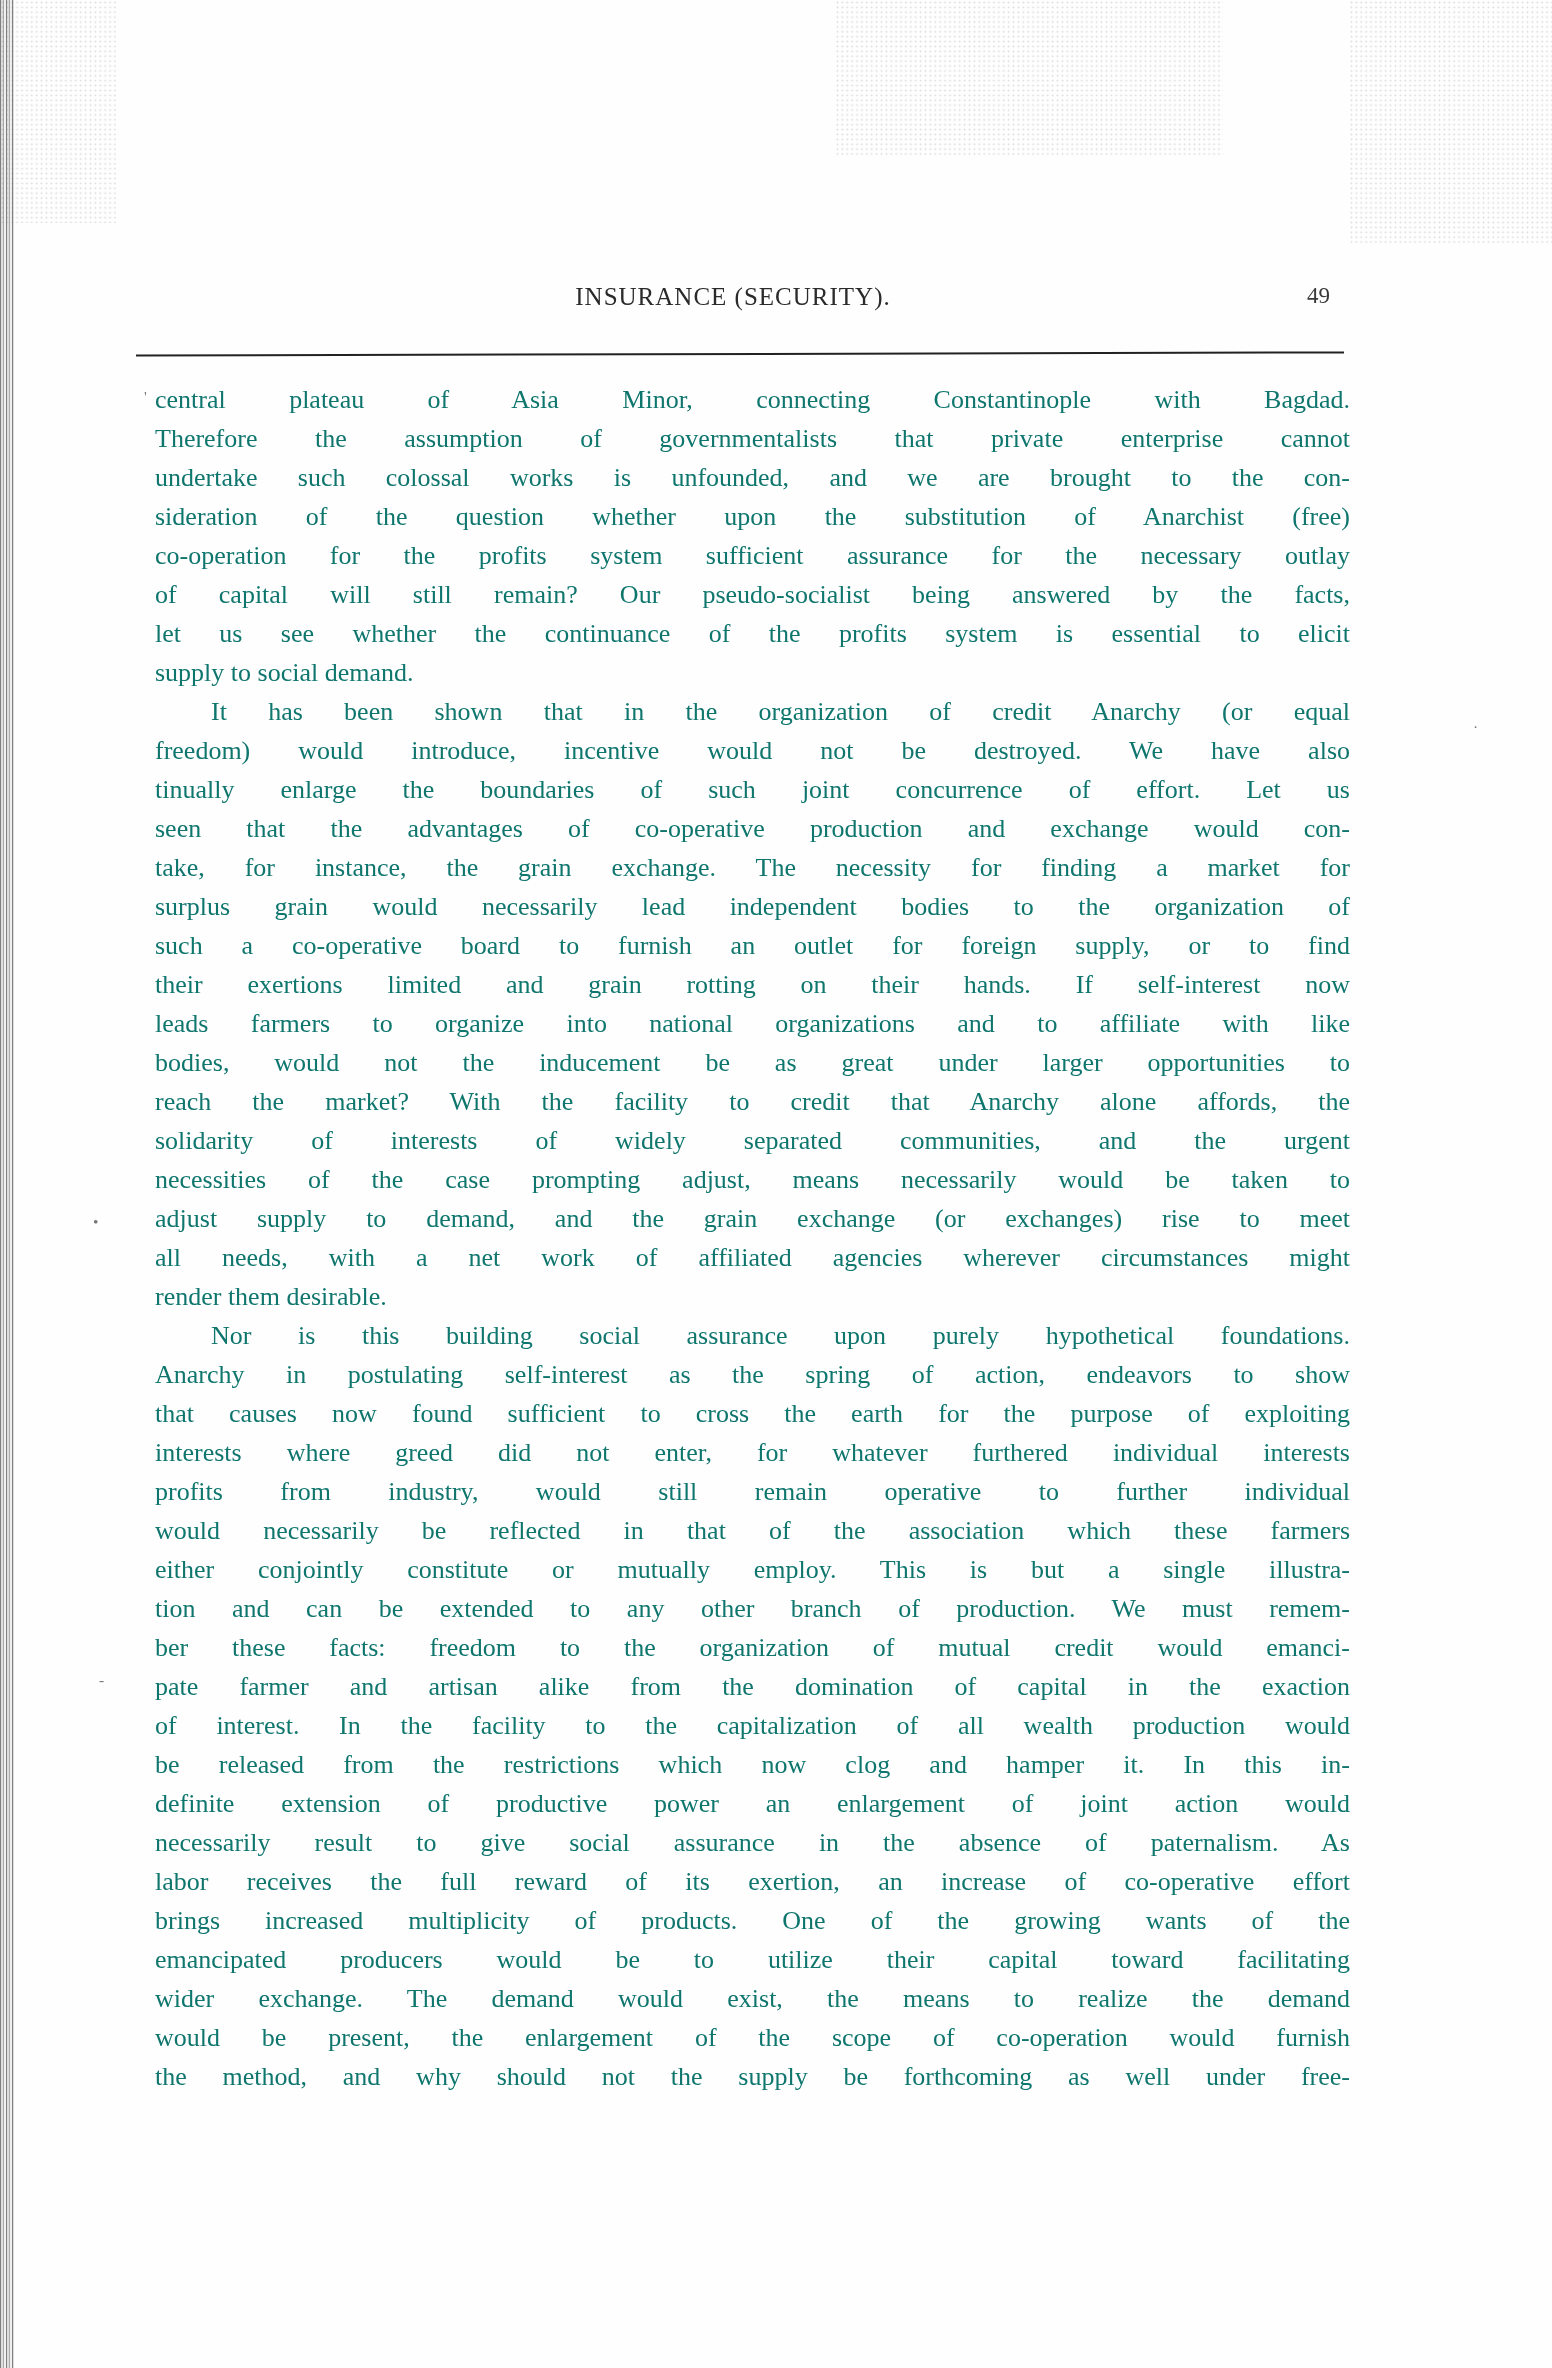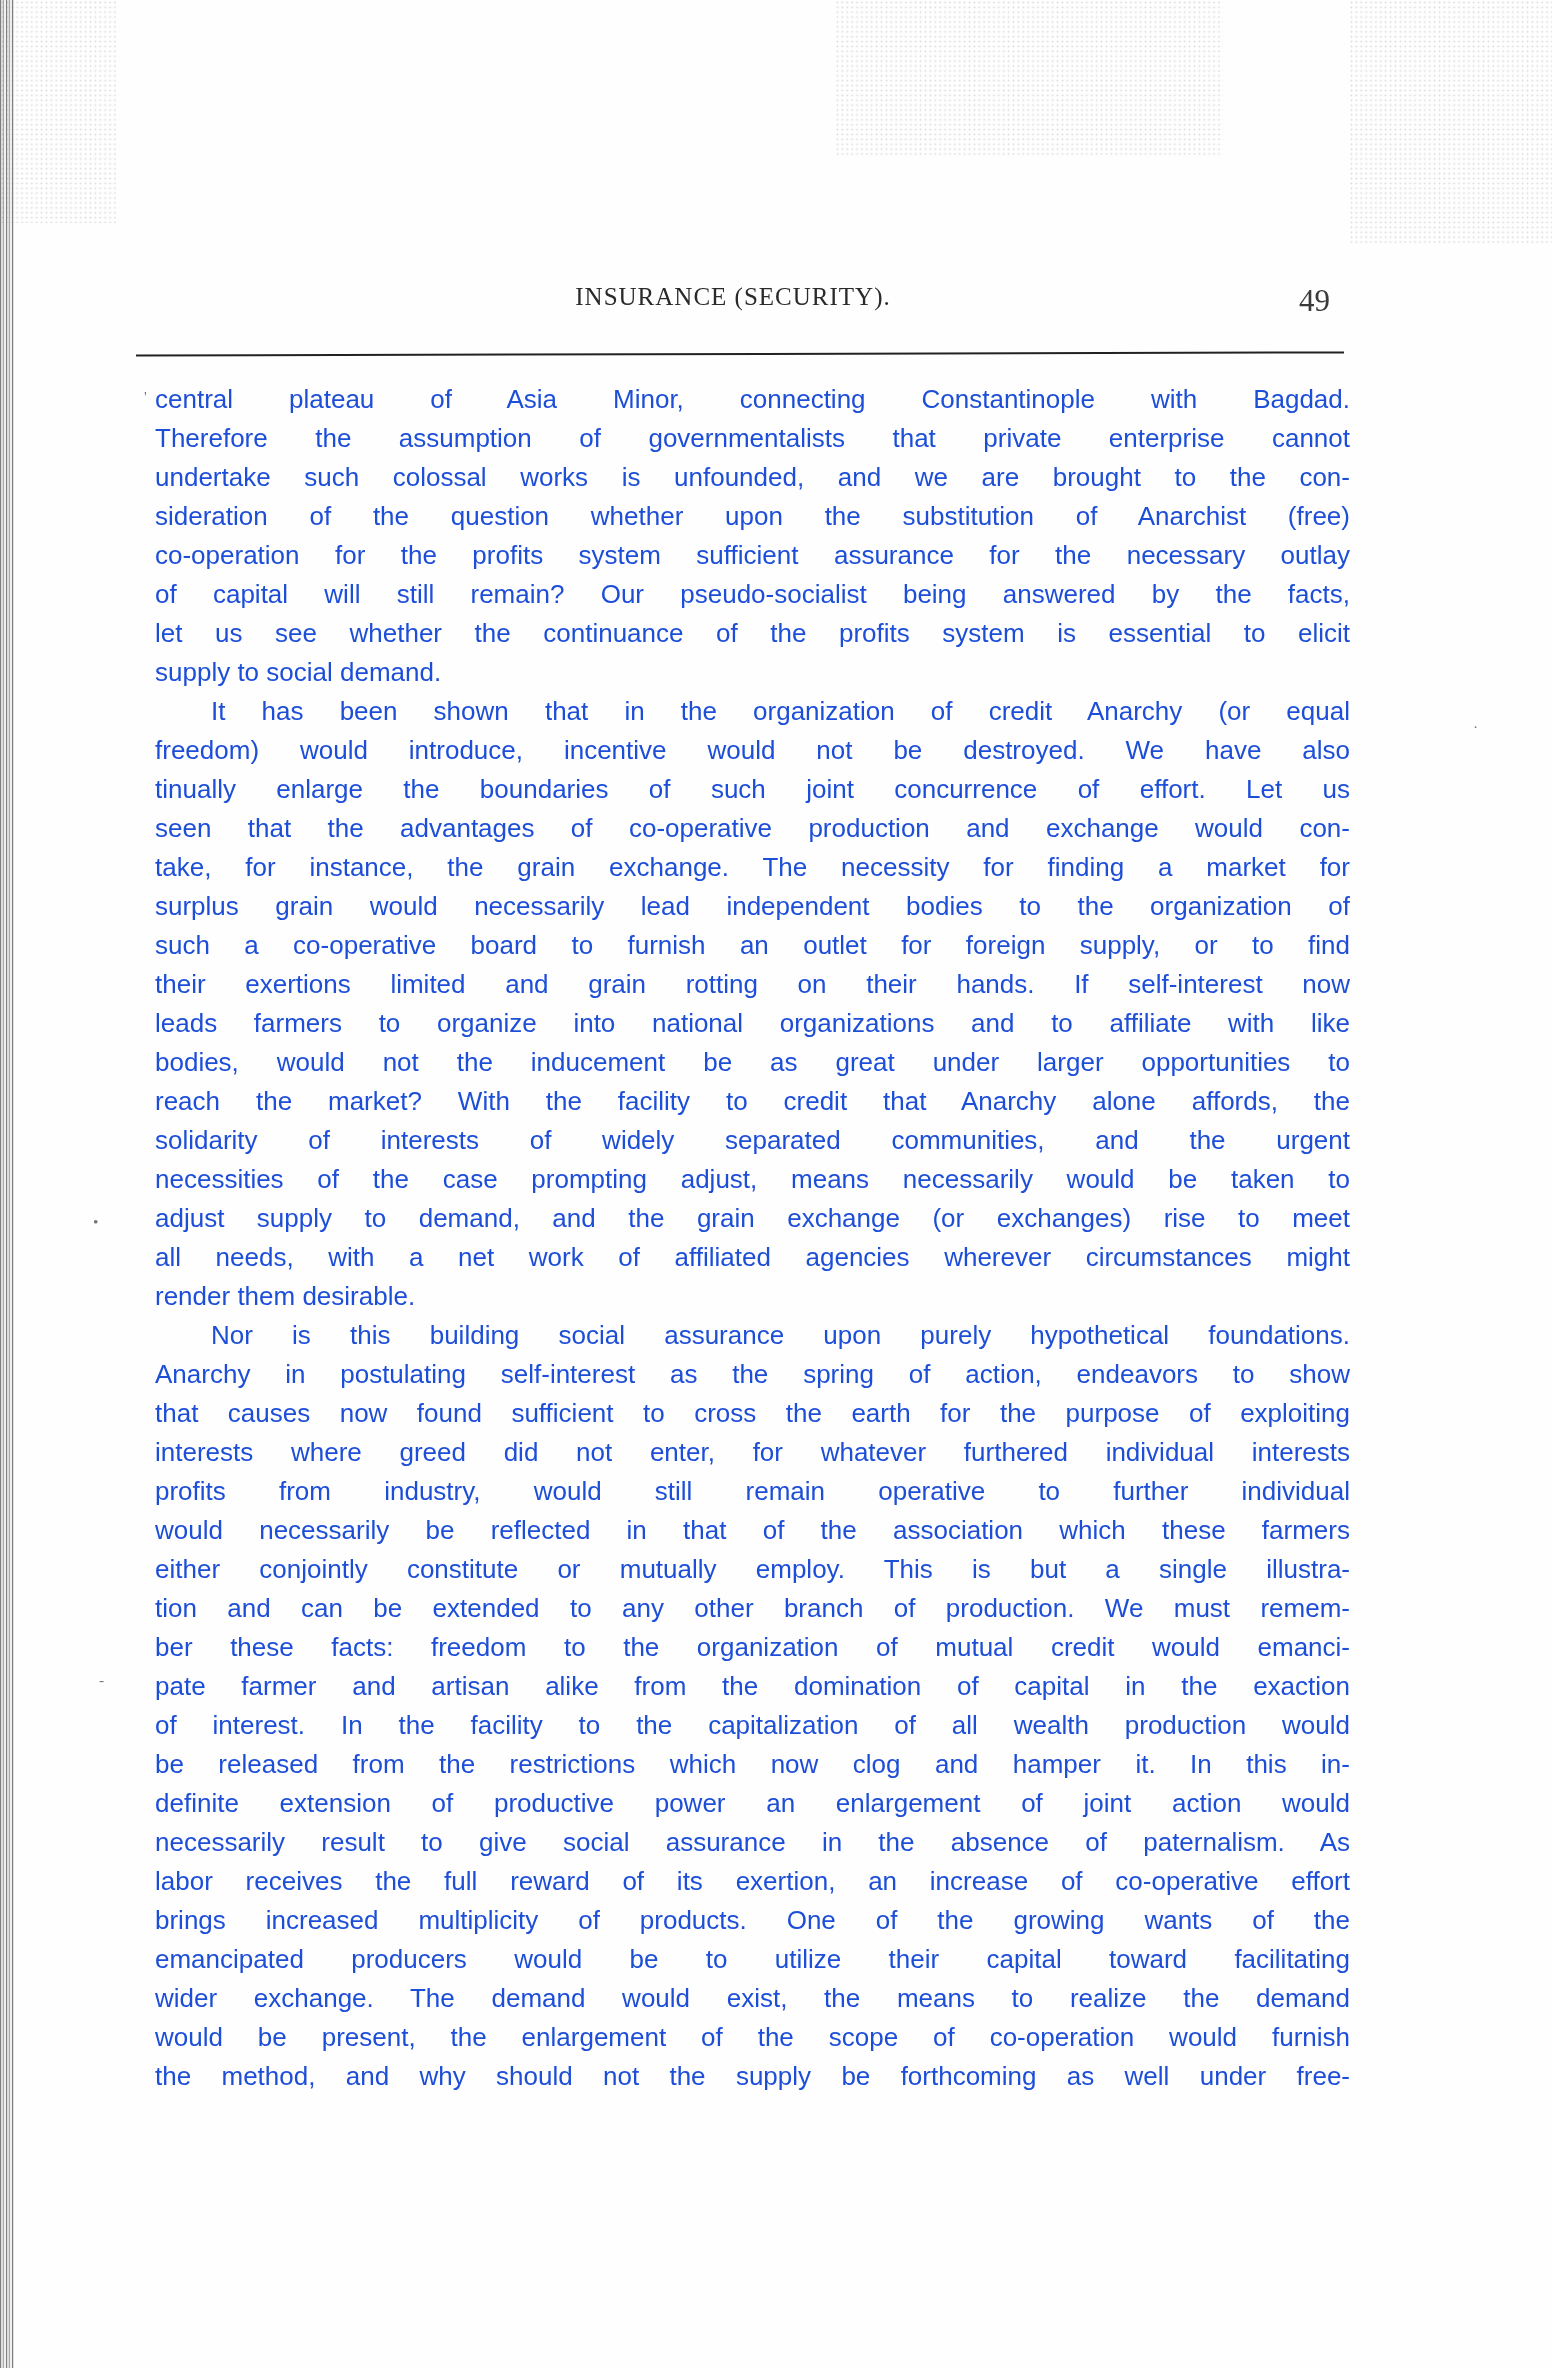--- a/index.html
+++ b/index.html
@@ -18,29 +18,29 @@
   .speckle-tl { left: 0; width: 116px; height: 223px; }
   .speckle-tm { left: 835px; width: 388px; height: 155px; }
   .speckle-tr { left: 1349px; width: 204px; height: 243px; }
   .running-head {
     position: absolute; top: 283px; left: 505px; width: 456px;
     font-family: "Liberation Serif", serif; font-size: 25px; letter-spacing: 1px;
     color: #2a2a2a; text-align: center;
   }
   .page-number {
     position: absolute; top: 283px; left: 1291px; width: 39px;
-    font-family: "Liberation Serif", serif; font-size: 31px; color: #3a3a3a; text-align: right;
+    font-family: "Liberation Serif", serif; font-size: 23px; color: #3a3a3a; text-align: right;
   }
   .head-rule {
     position: absolute; top: 353px; left: 136px; width: 1208px; height: 1.9px; background: #222;
     transform: rotate(-0.15deg);
   }
   .body-text {
     position: absolute; top: 380px; left: 155px; width: 1195px;
-    font-family: Liberation Sans, sans-serif; font-size: 26px; color: #1d4ed8;
+    font-family: Liberation Serif, serif; font-size: 26px; color: #0f766e;
   }
   .line {
     height: 39px; line-height: 39px; white-space: nowrap;
     text-align: justify; text-align-last: justify;
   }
   .line.indent { padding-left: 56px; }
   .line.last { text-align-last: left; }
   .stray-mark { position: absolute; font-family: "Liberation Serif", serif; color: #777; font-size: 15.5px; }
 </style>
 </head>

